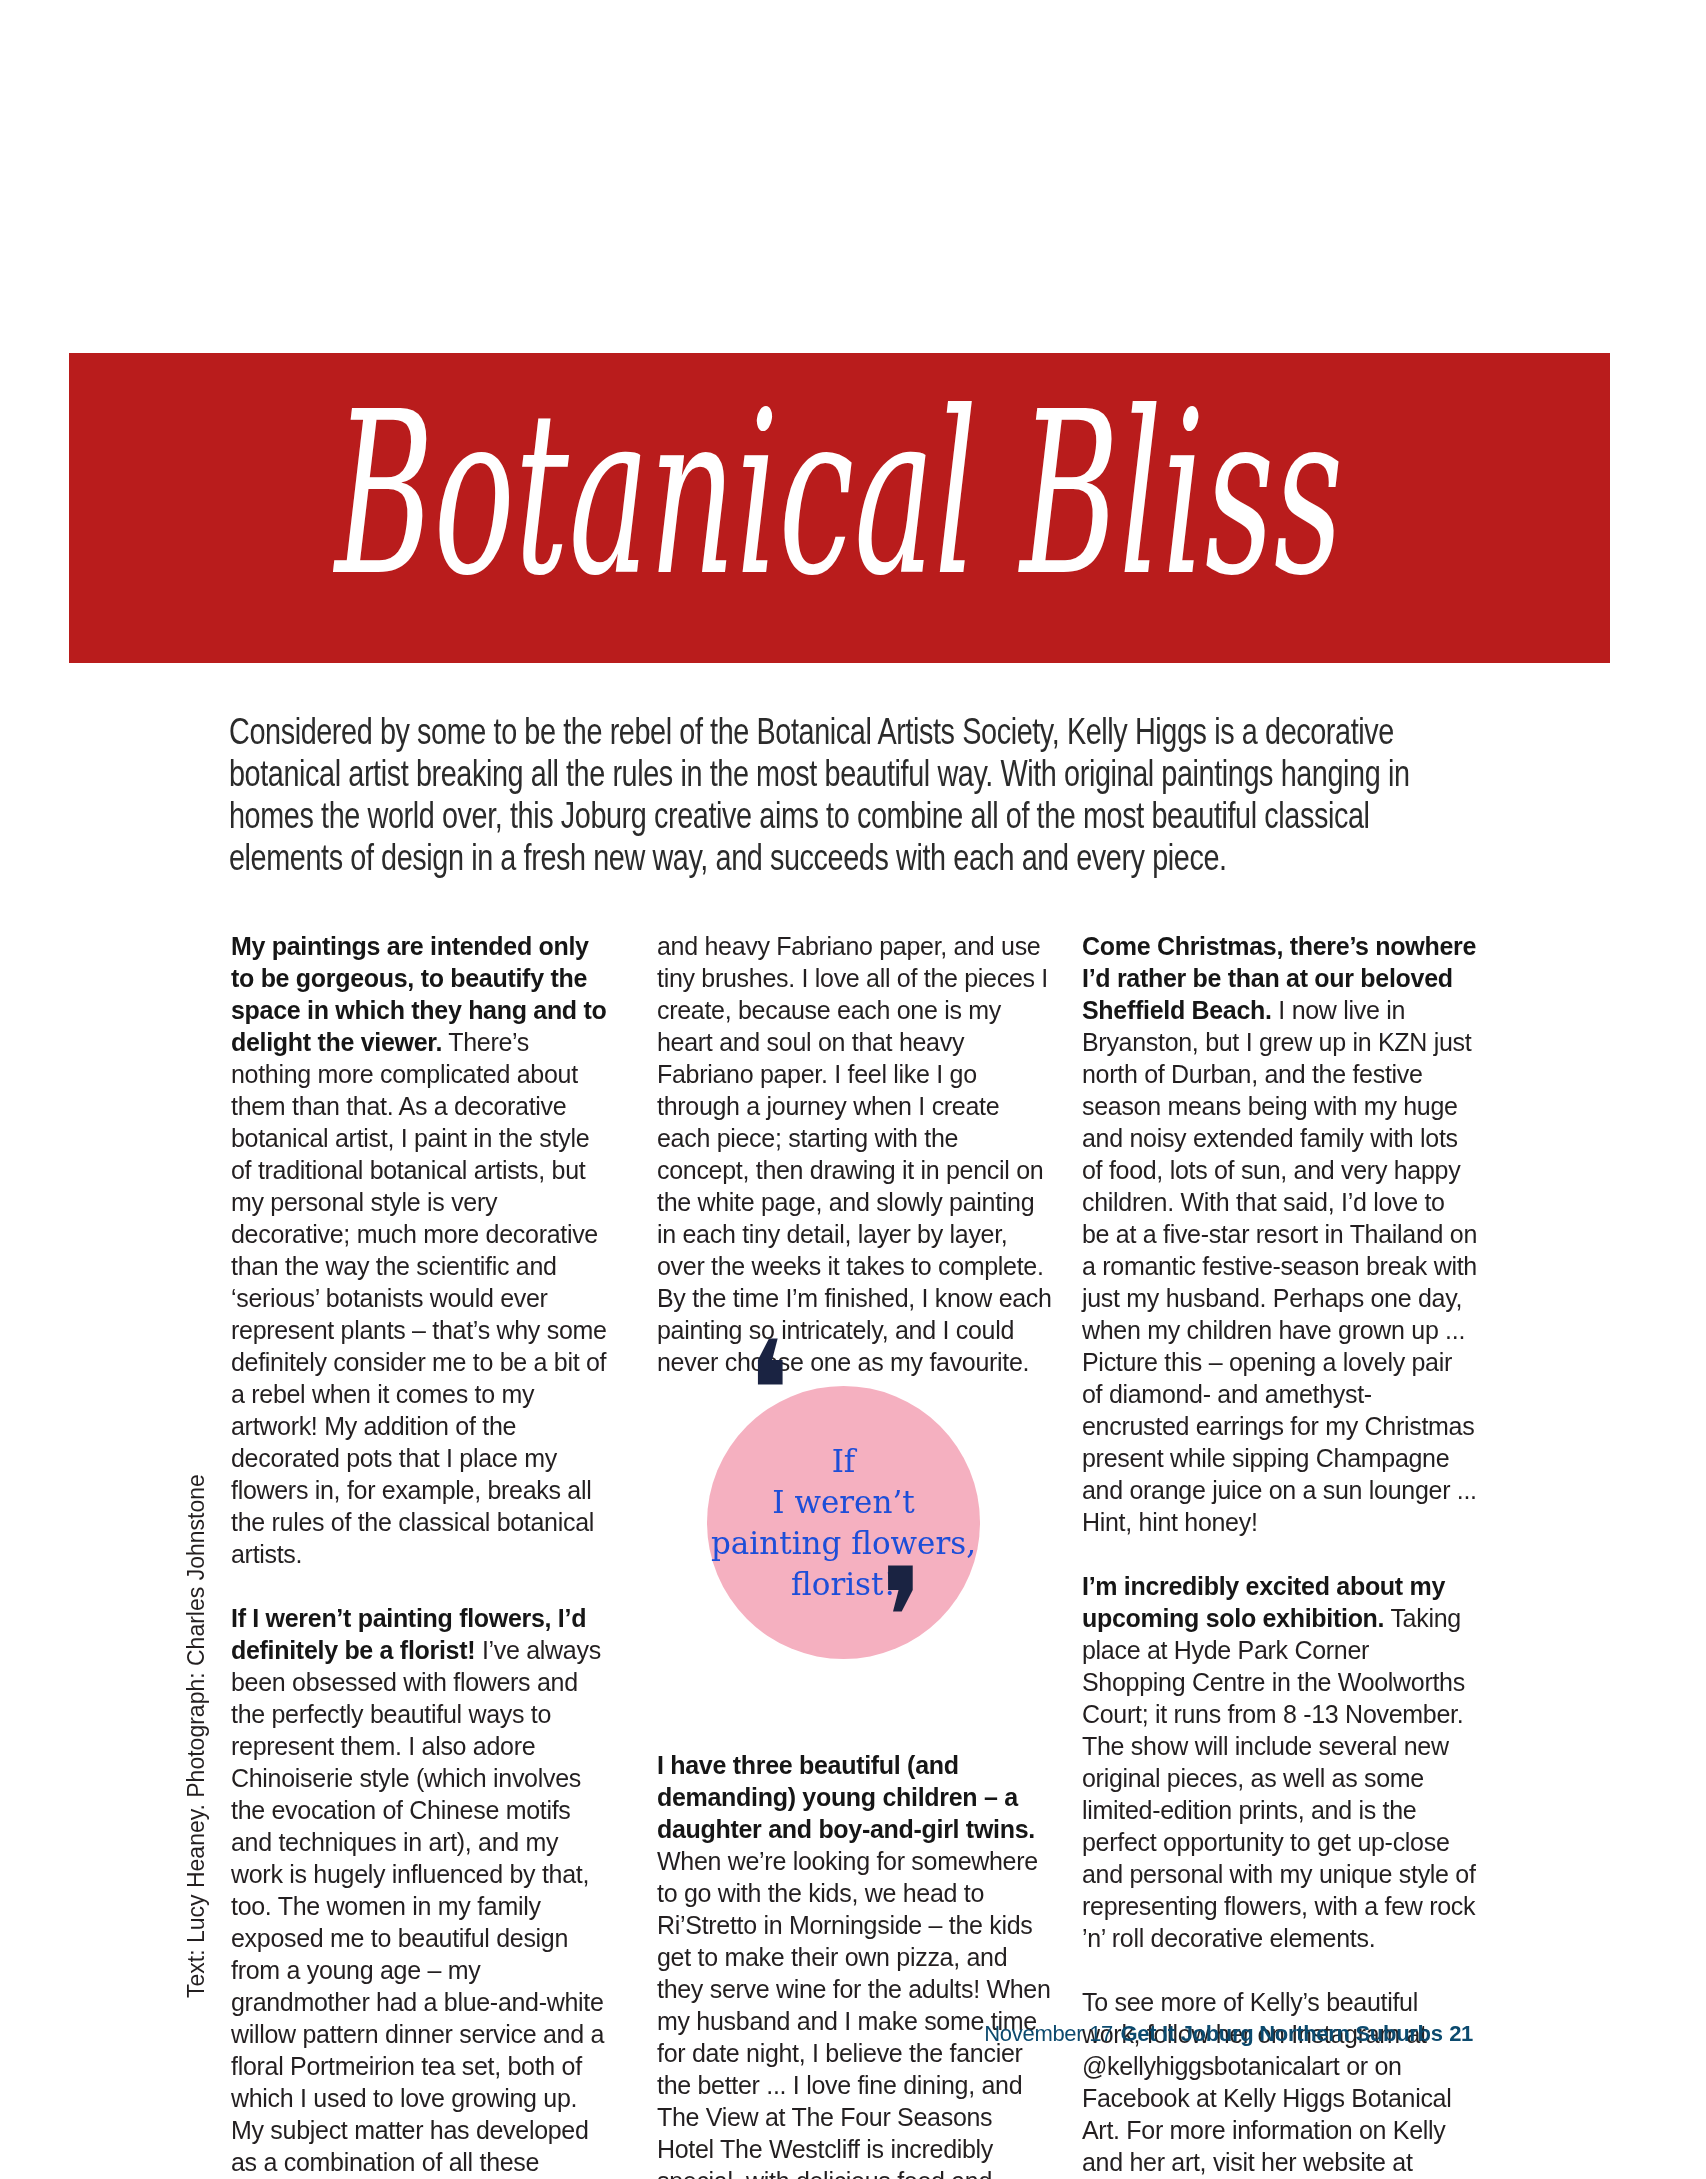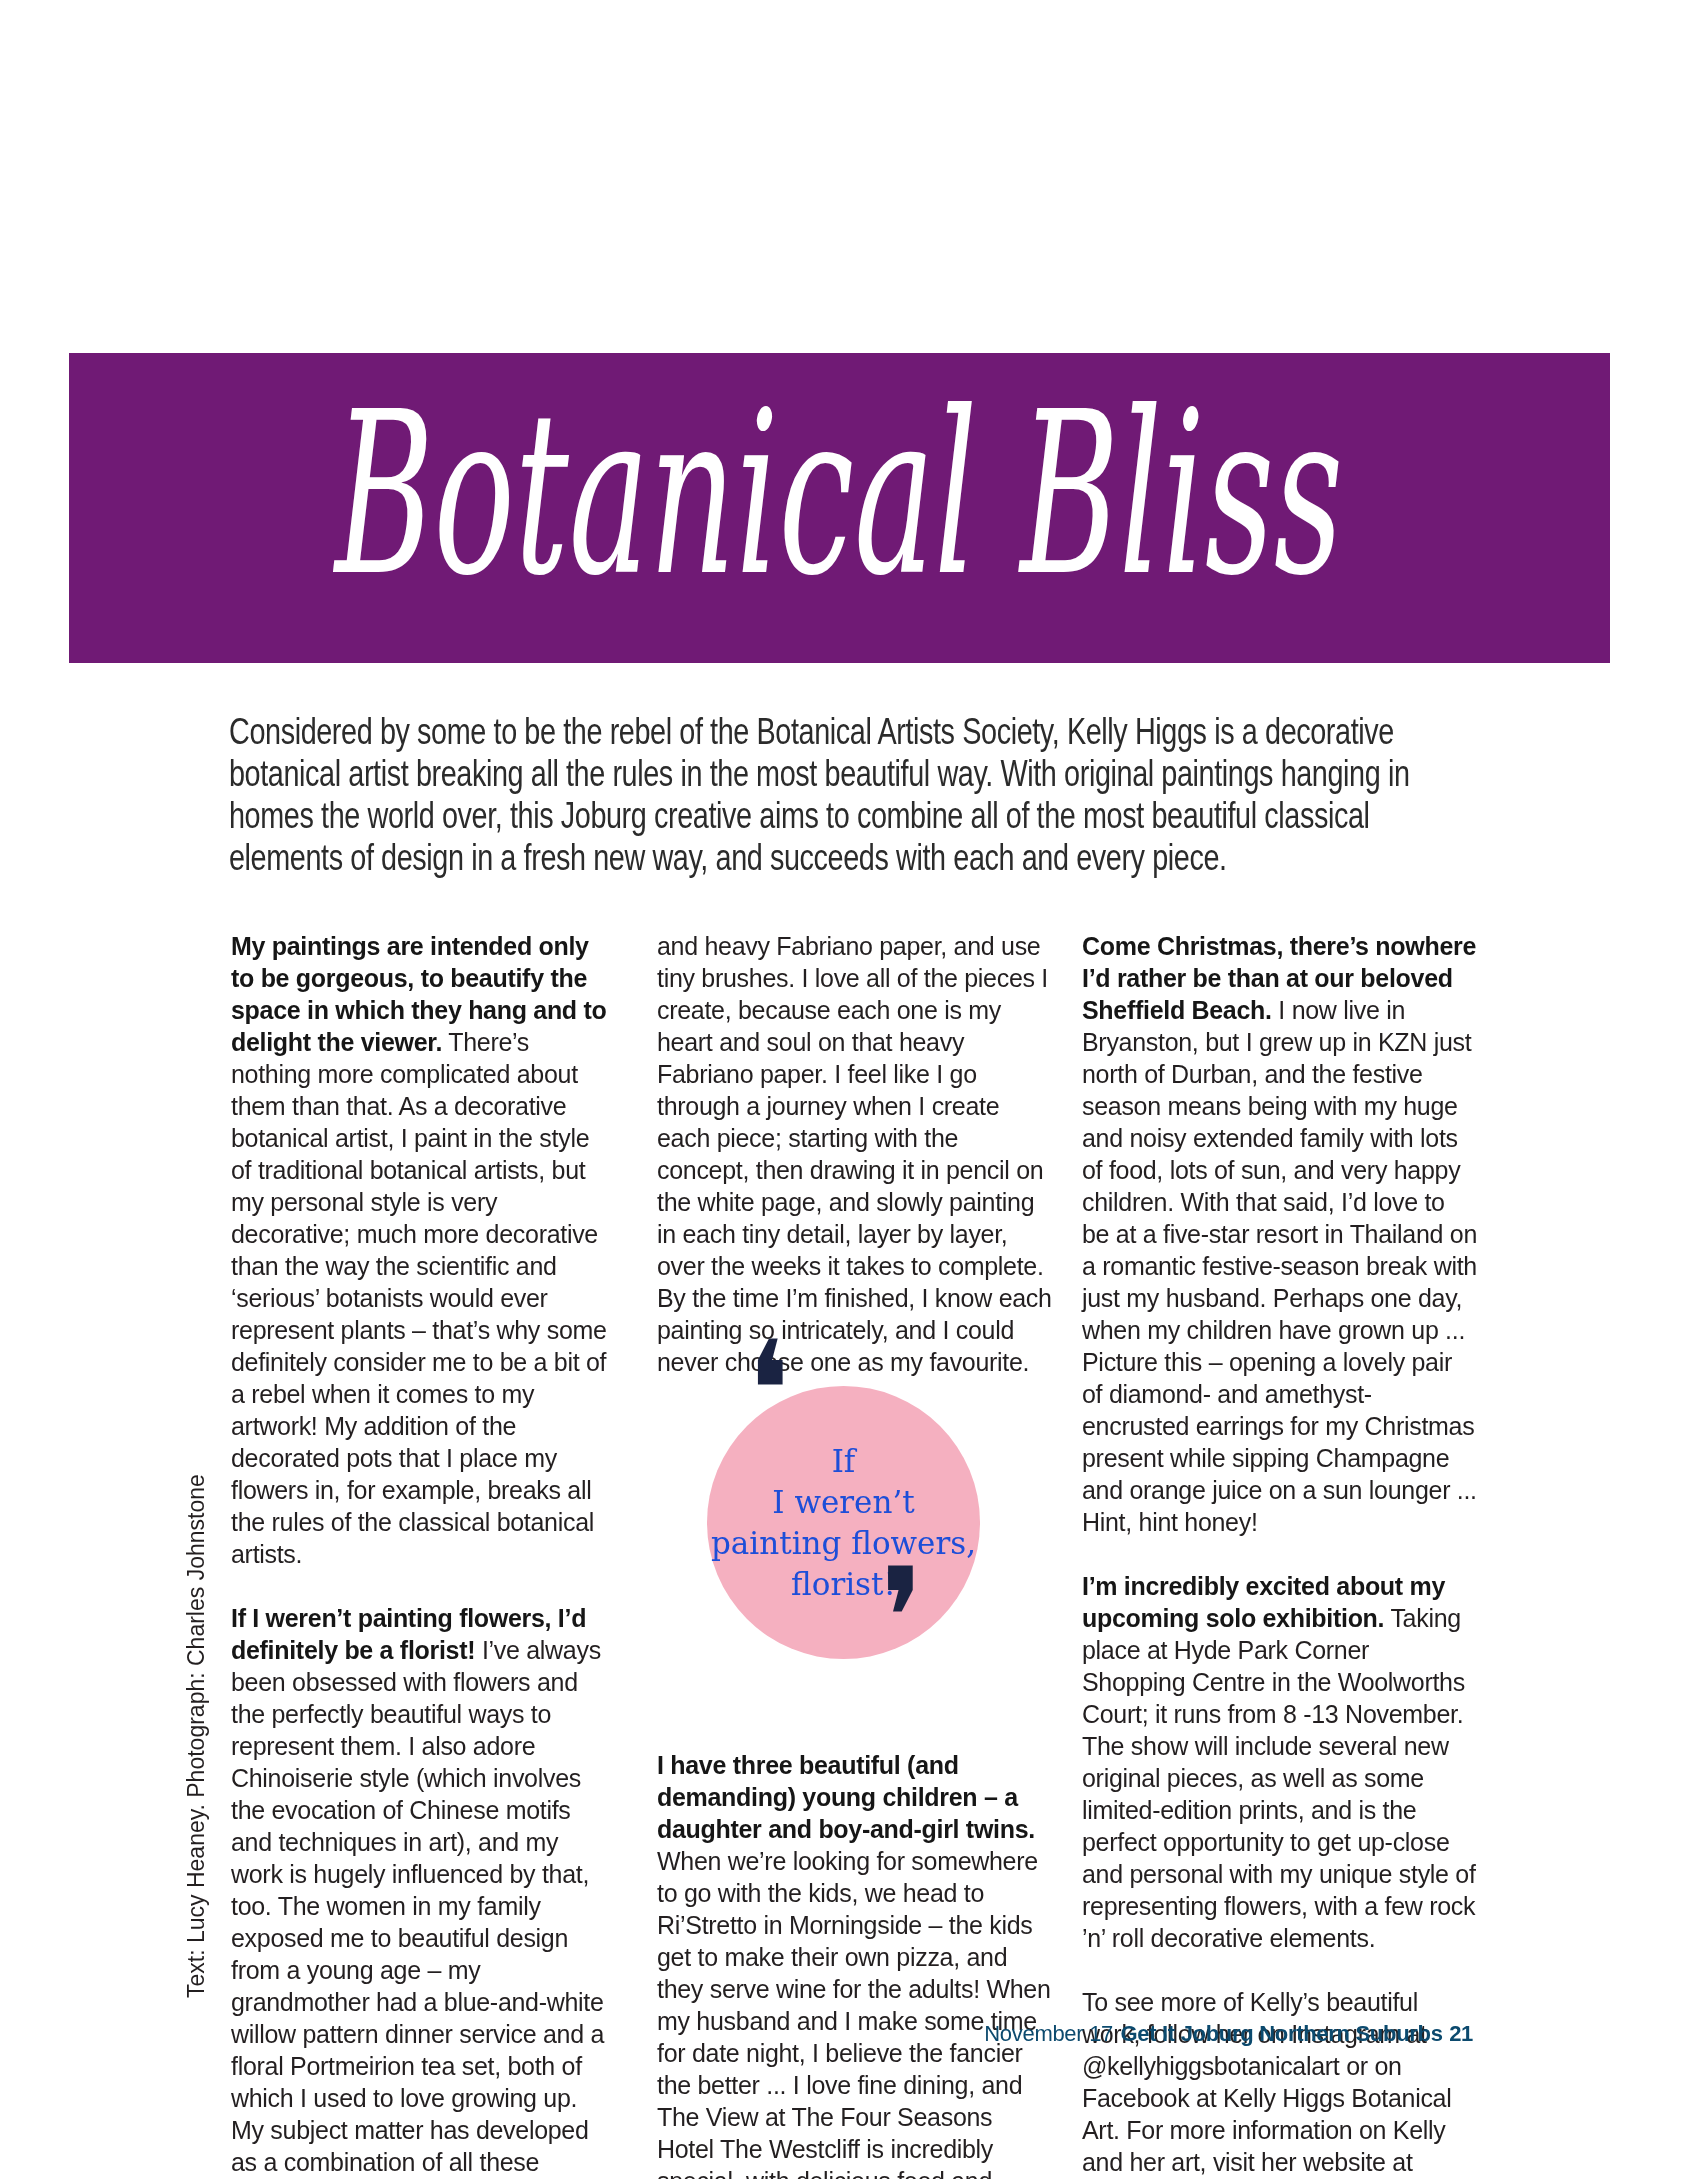--- a/index.html
+++ b/index.html
@@ -3,21 +3,21 @@
 <meta charset="utf-8">
 <style>
   html,body{margin:0;padding:0;background:#ffffff;}
   .page{
     position:relative;width:1706px;height:2179px;background:#ffffff;overflow:hidden;
     font-family:"Liberation Sans",sans-serif;color:#231f20;
   }
   
   .banner{
     position:absolute;left:69px;top:353px;width:1541px;height:310px;
-    background:#701a75;display:flex;align-items:center;justify-content:center;overflow:visible;
+    background:#b91c1c;display:flex;align-items:center;justify-content:center;overflow:visible;
   }
   .banner-title{
     font-family:"DejaVu Serif","Liberation Serif",serif;font-style:italic;font-weight:400;
     color:#ffffff;font-size:217px;line-height:1;white-space:nowrap;
     transform:scaleX(0.62) scaleY(1.04);transform-origin:center center;
     padding-bottom:26px;
   }
   
   .intro{
     position:absolute;left:229px;top:711px;width:1574px;margin:0;

